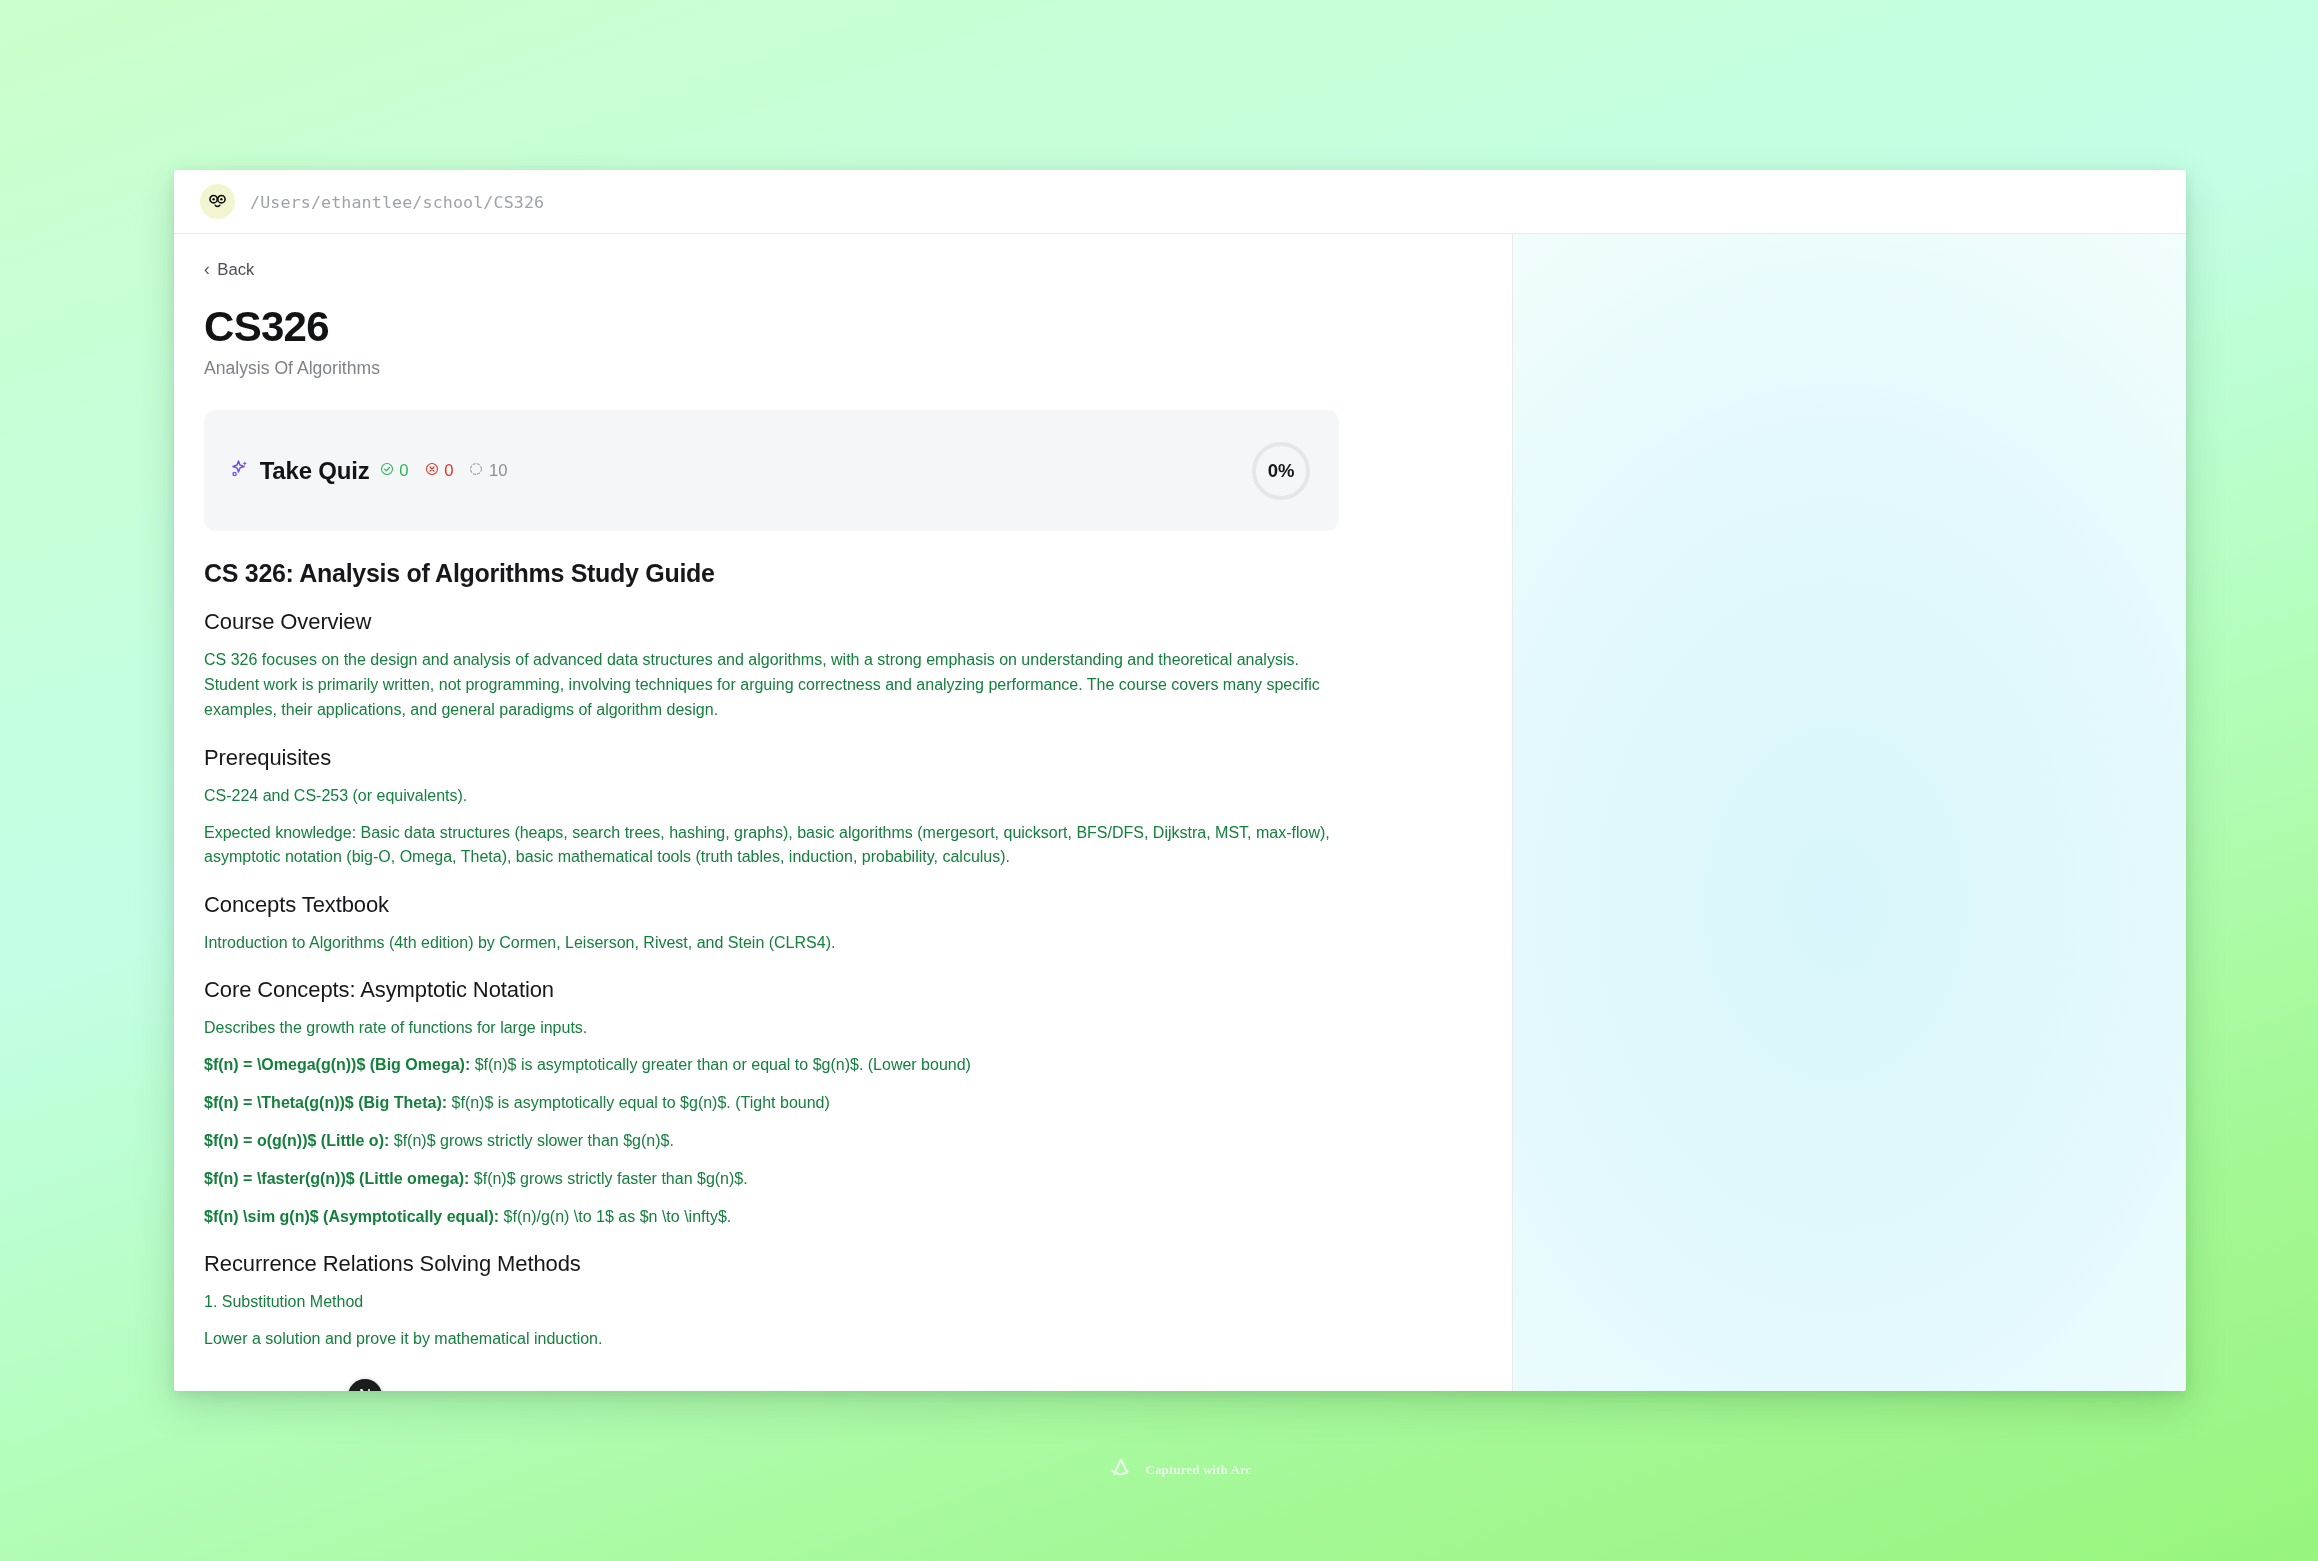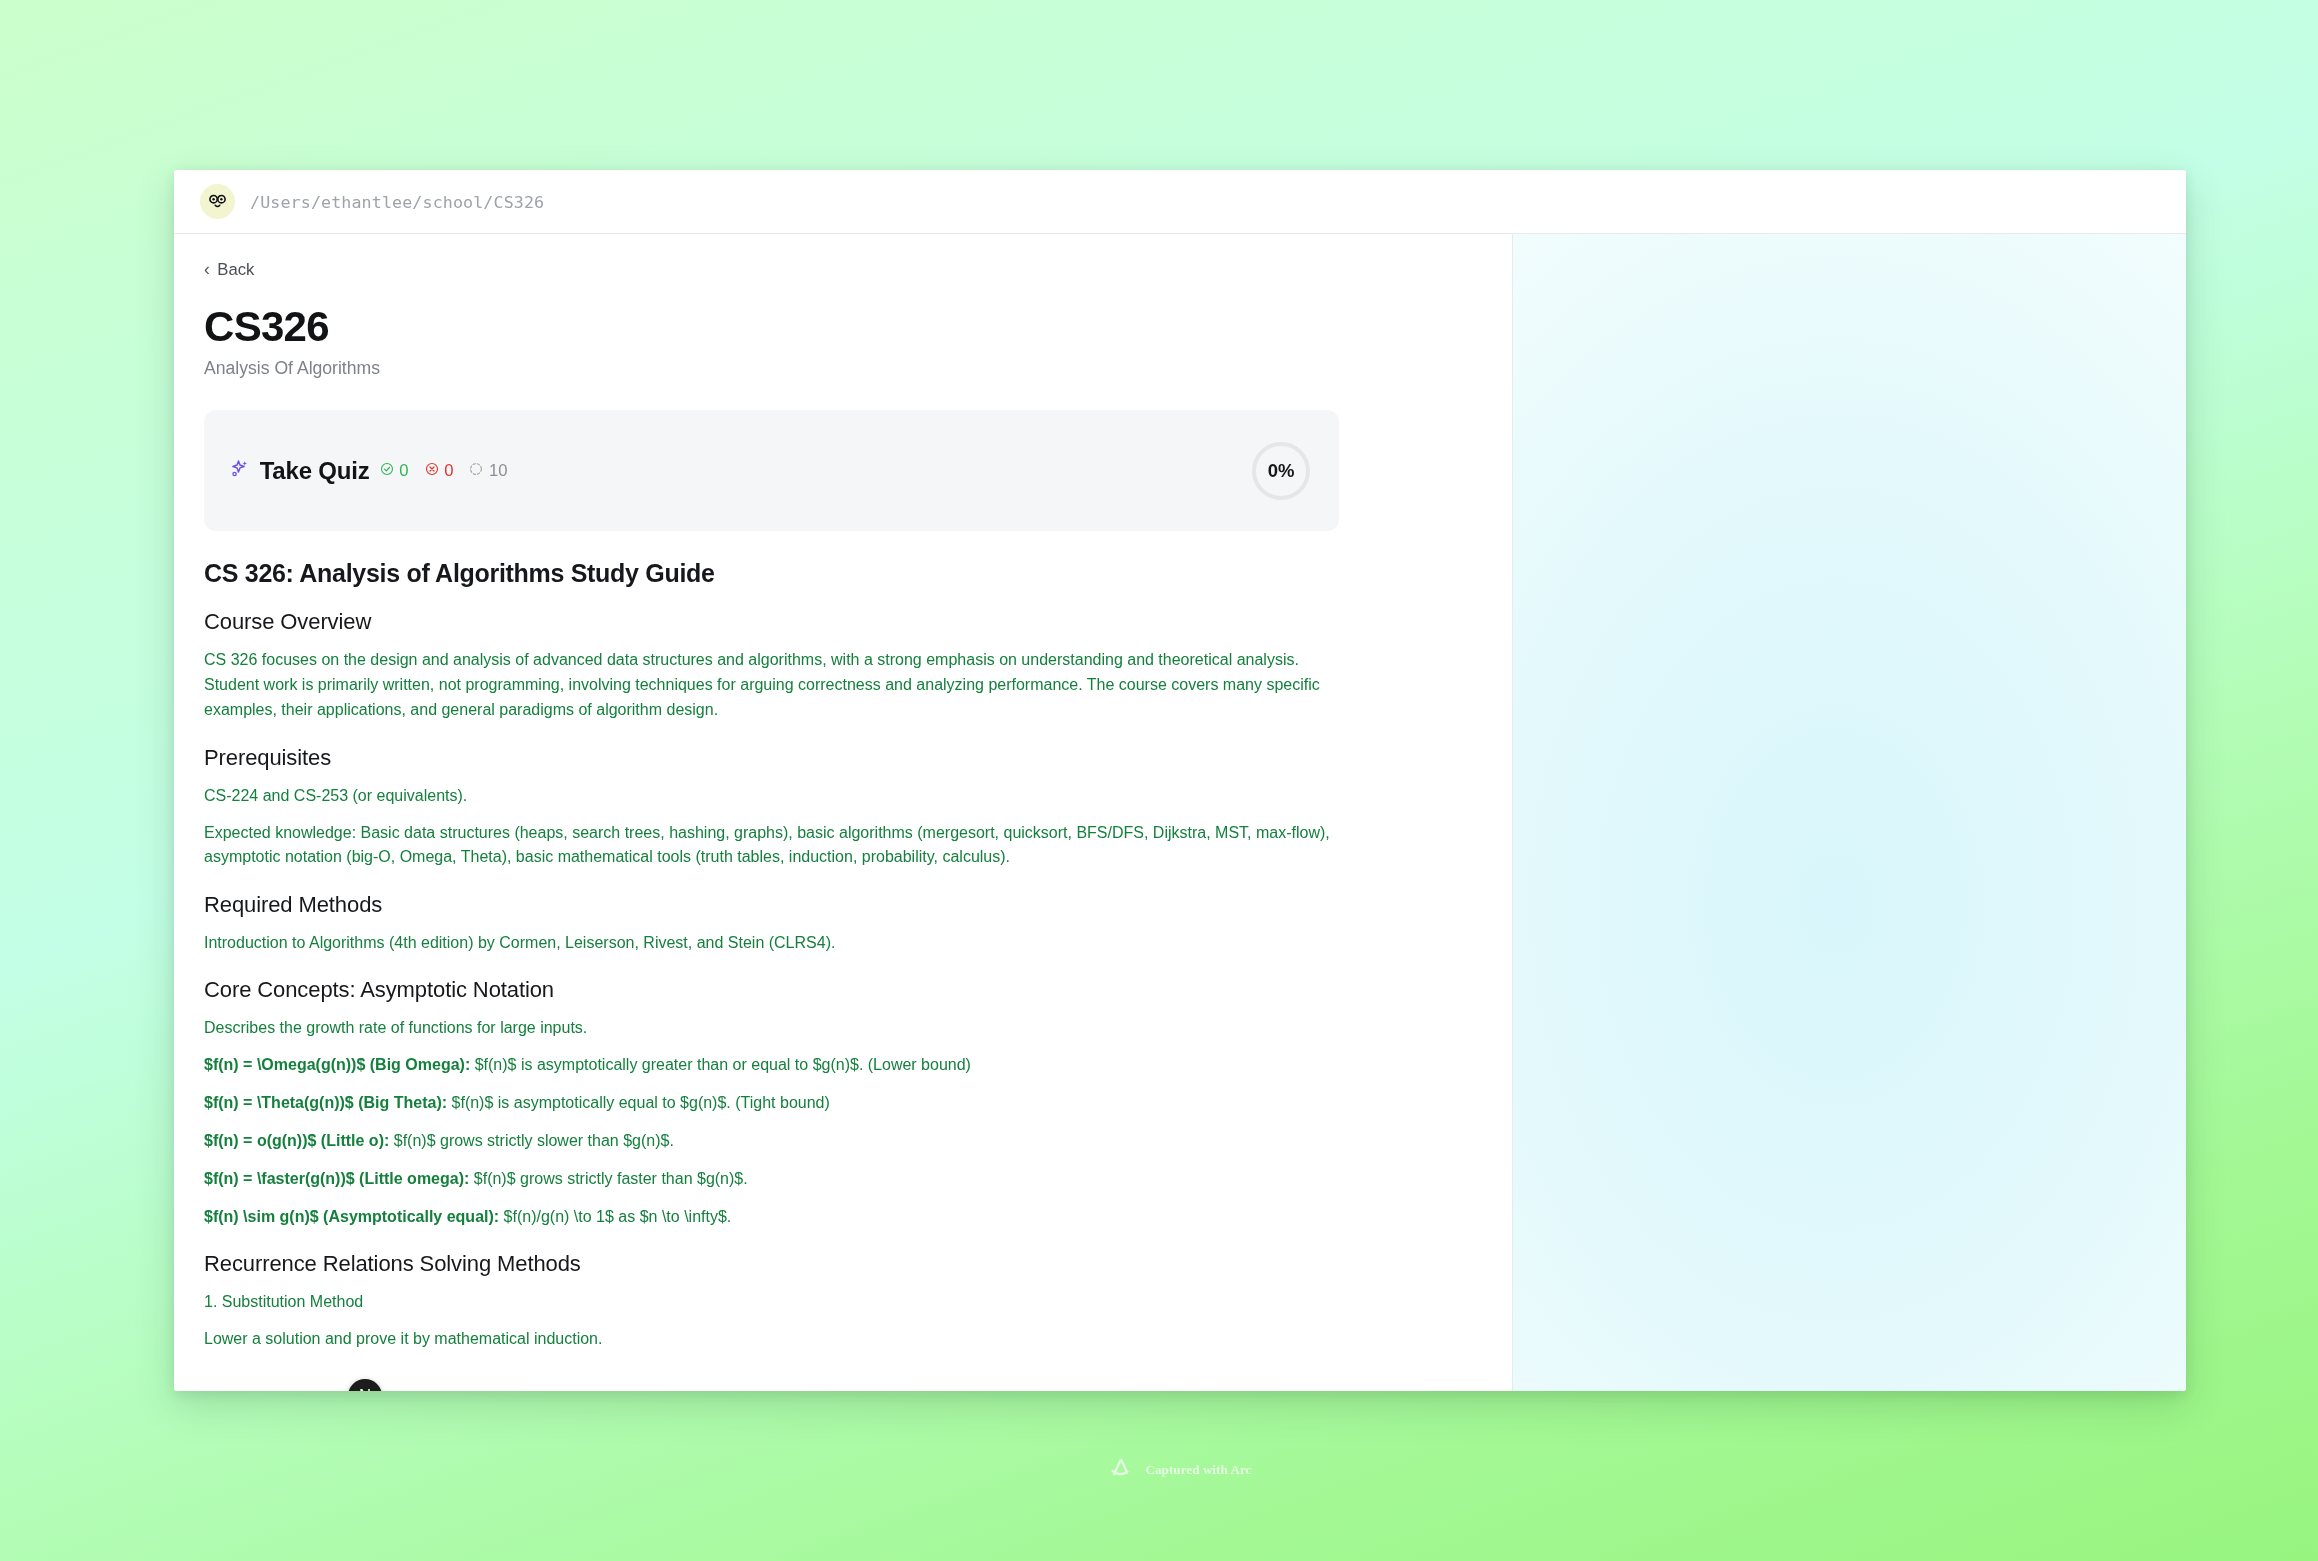--- a/index.html
+++ b/index.html
@@ -291,21 +291,21 @@
         <div class="md">
           <h1>CS 326: Analysis of Algorithms Study Guide</h1>
 
           <h2>Course Overview</h2>
           <p>CS 326 focuses on the design and analysis of advanced data structures and algorithms, with a strong emphasis on understanding and theoretical analysis. Student work is primarily written, not programming, involving techniques for arguing correctness and analyzing performance. The course covers many specific examples, their applications, and general paradigms of algorithm design.</p>
 
           <h2>Prerequisites</h2>
           <p class="tight">CS-224 and CS-253 (or equivalents).</p>
           <p>Expected knowledge: Basic data structures (heaps, search trees, hashing, graphs), basic algorithms (mergesort, quicksort, BFS/DFS, Dijkstra, MST, max-flow), asymptotic notation (big-O, Omega, Theta), basic mathematical tools (truth tables, induction, probability, calculus).</p>
 
-          <h2>Required Methods</h2>
+          <h2>Concepts Textbook</h2>
           <p>Introduction to Algorithms (4th edition) by Cormen, Leiserson, Rivest, and Stein (CLRS4).</p>
 
           <h2>Core Concepts: Asymptotic Notation</h2>
           <p class="tight">Describes the growth rate of functions for large inputs.</p>
 
           <p>
             <b>$f(n) = \Omega(g(n))$ (Big Omega):</b><span> $f(n)$ is asymptotically greater than or equal to $g(n)$. (Lower bound)</span>
           </p>
           <p>
             <b>$f(n) = \Theta(g(n))$ (Big Theta):</b><span> $f(n)$ is asymptotically equal to $g(n)$. (Tight bound)</span>

